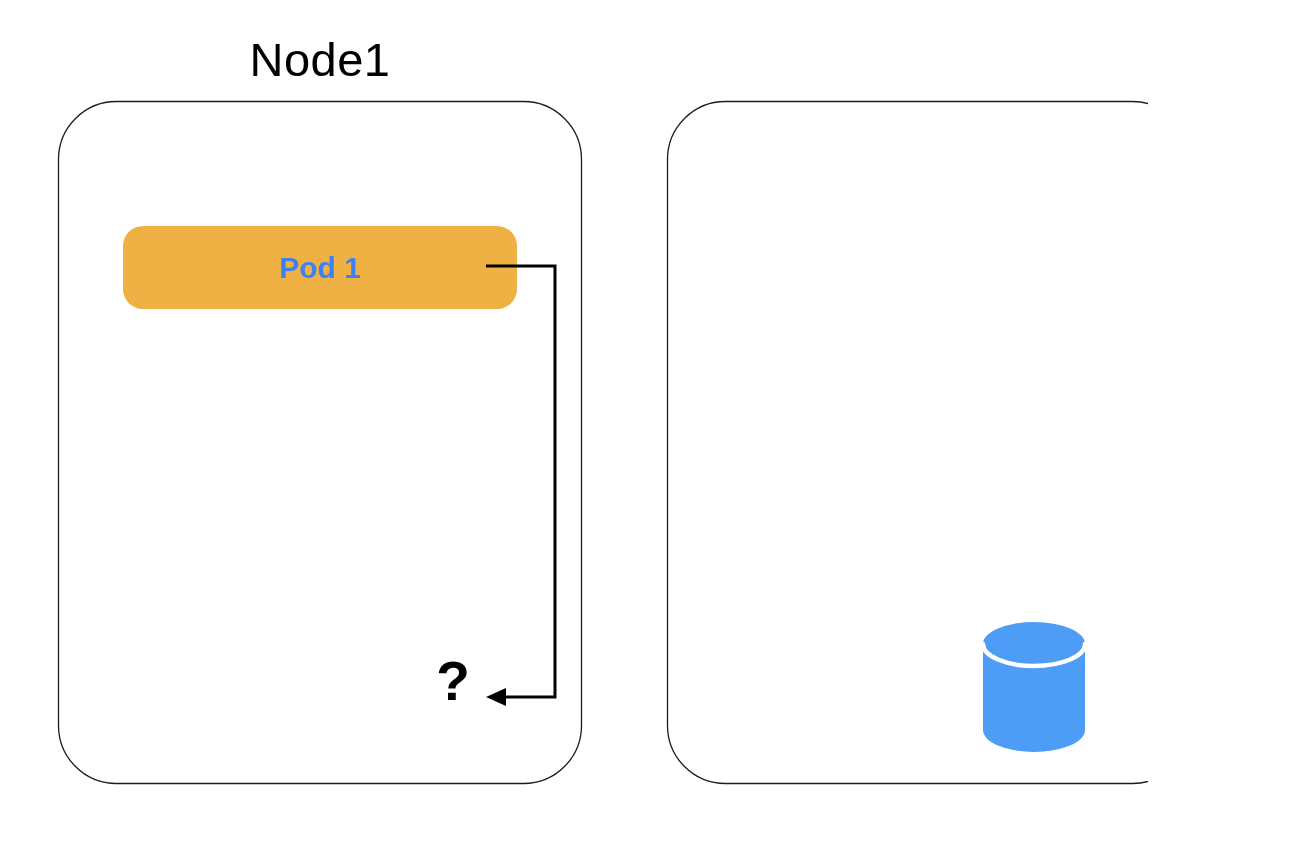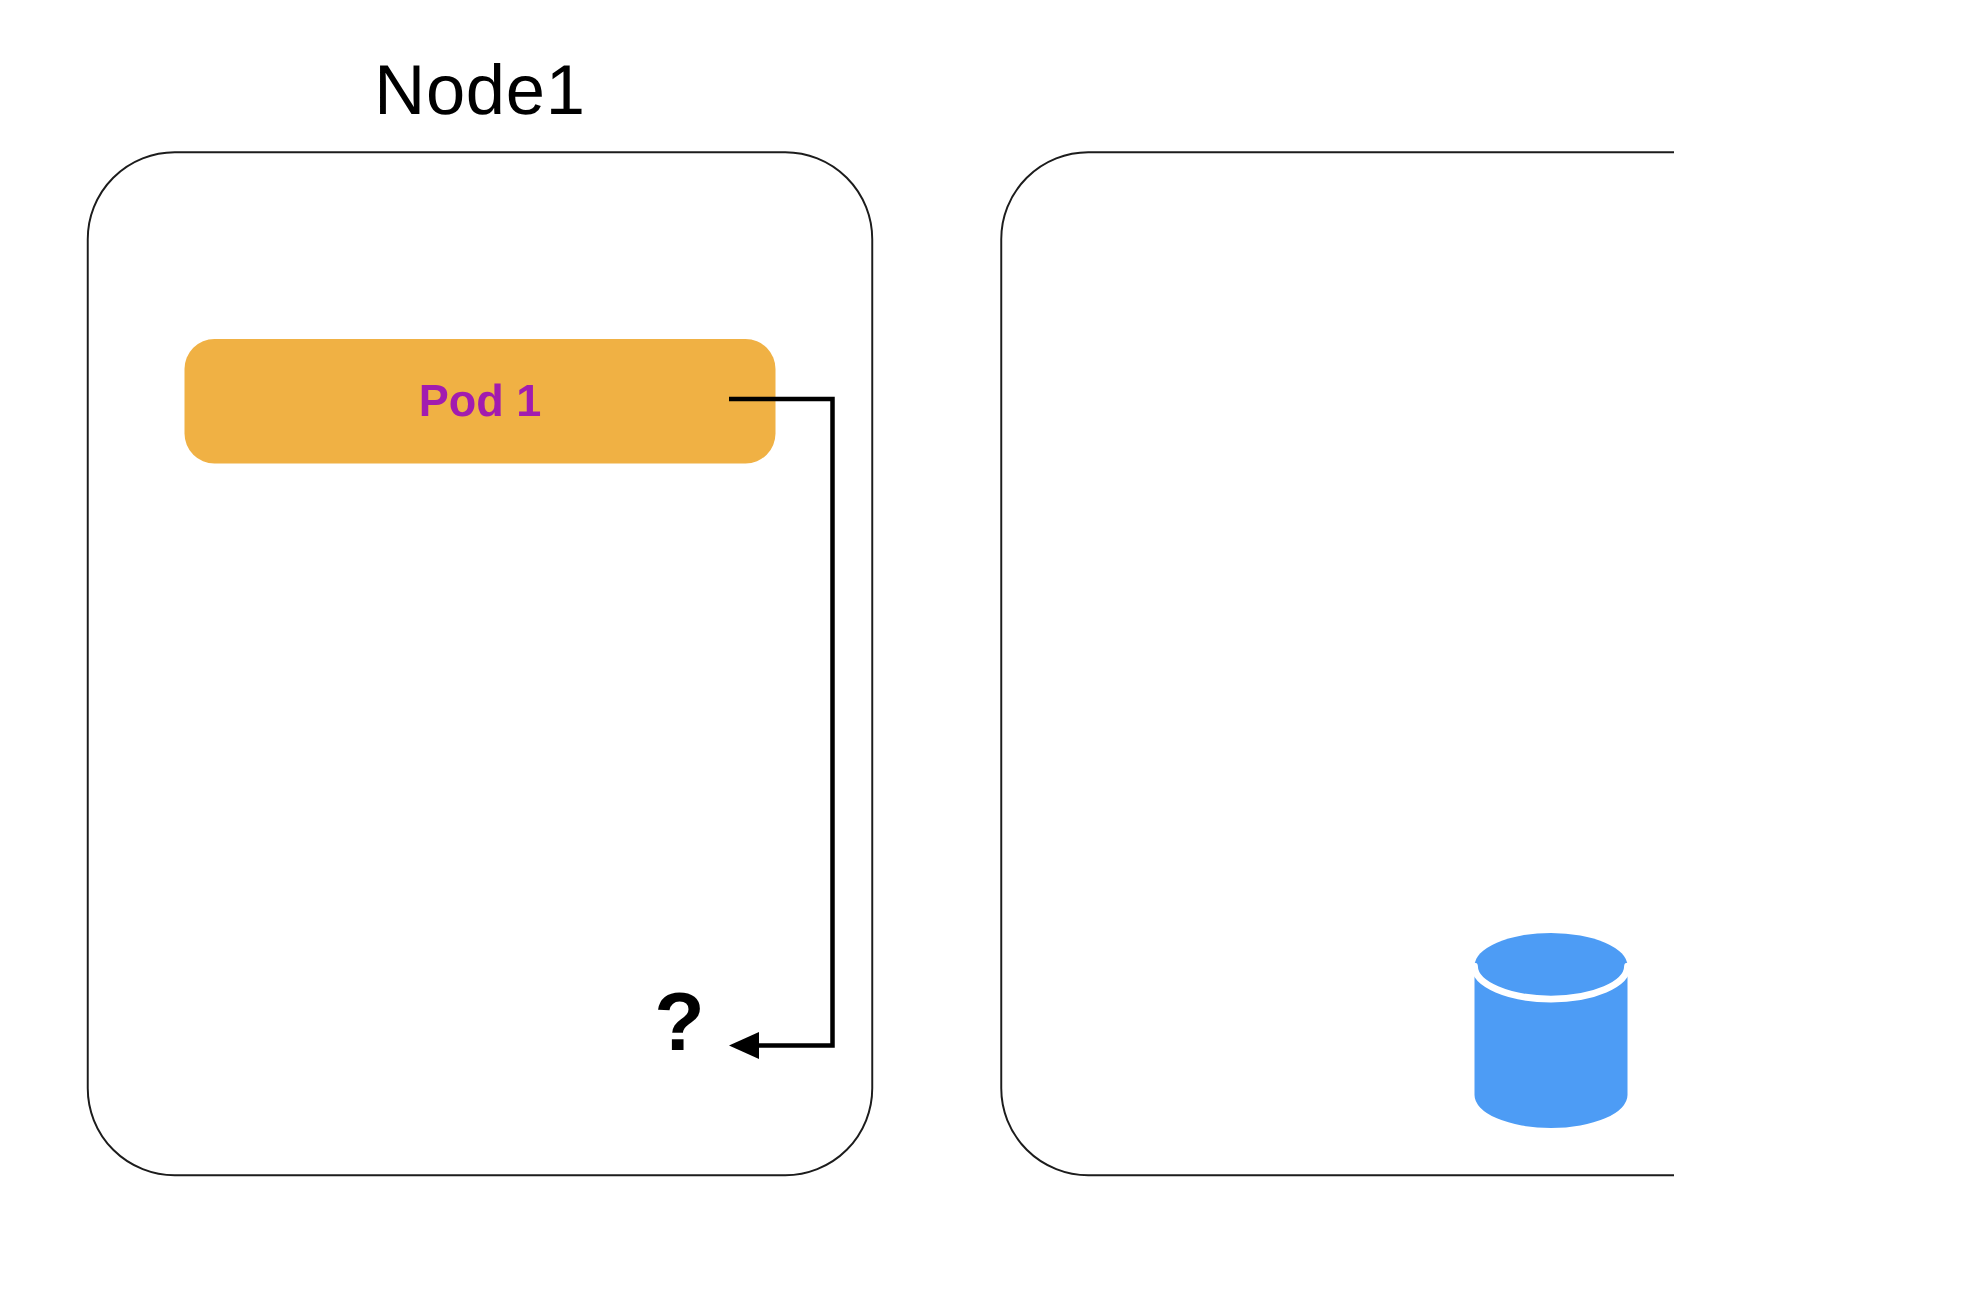--- a/index.html
+++ b/index.html
@@ -7,20 +7,21 @@
     padding: 0;
     background: #ffffff;
     font-family: "Liberation Sans", sans-serif;
   }
   .stage {
     position: relative;
     width: 1116px;
     height: 864px;
     background: #ffffff;
     overflow: hidden;
+    padding-left: 32px;
   }
   .stage svg {
     position: absolute;
     left: 0;
     top: 0;
   }
   .node-title {
     position: absolute;
     top: 34px;
     width: 524px;
@@ -37,21 +38,21 @@
     position: absolute;
     left: 123px;
     top: 226px;
     width: 394px;
     height: 83px;
     display: flex;
     align-items: center;
     justify-content: center;
     font-size: 30px;
     font-weight: 700;
-    color: #a21caf;
+    color: #3b82f6;
   }
   .question-label {
     position: absolute;
     left: 425px;
     top: 654px;
     width: 56px;
     text-align: center;
     font-size: 55px;
     line-height: 1;
     font-weight: 700;

